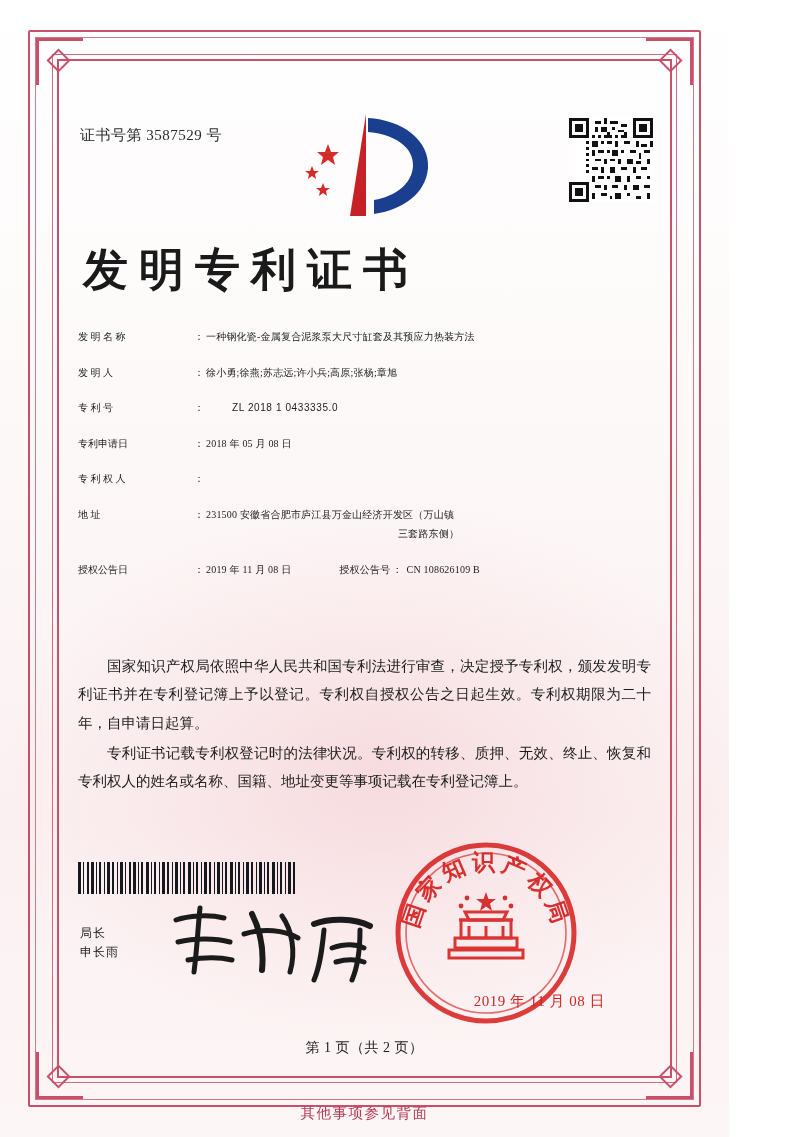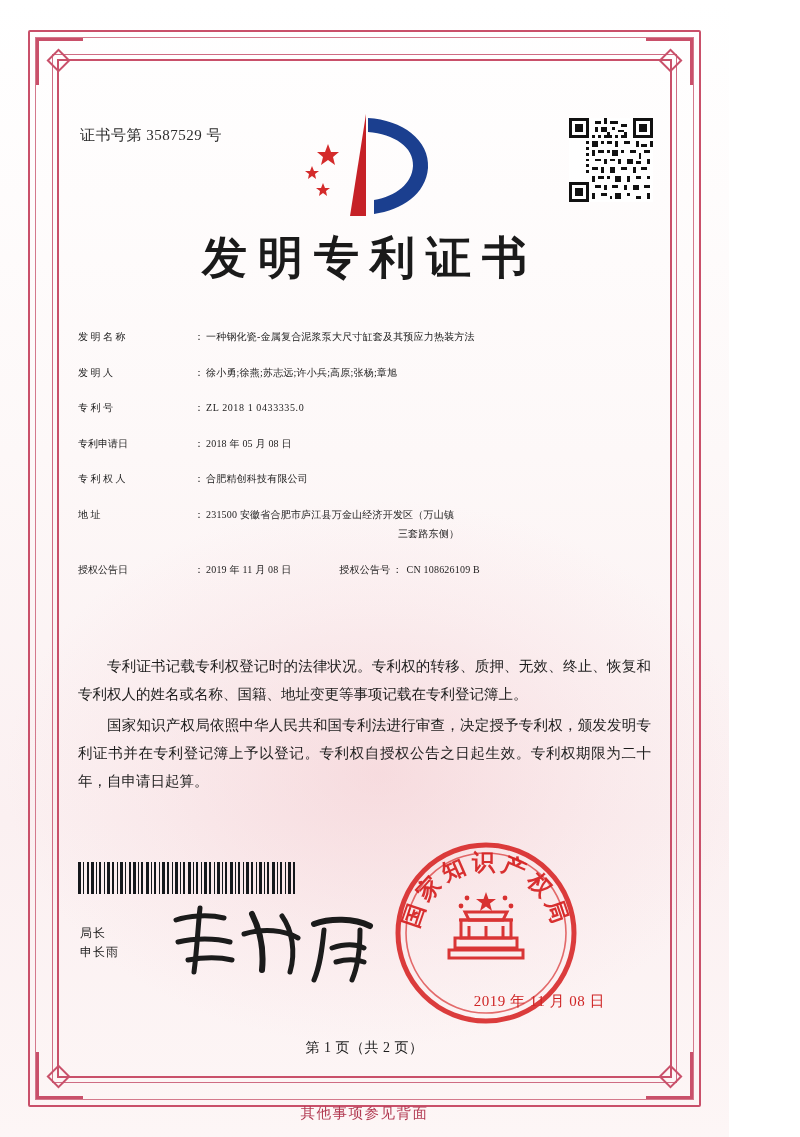--- a/index.html
+++ b/index.html
@@ -104,22 +104,21 @@
     top: 38px;
     transform: translateX(-50%);
     width: 150px;
     height: 115px;
   }
 
   .main-title {
     position: absolute;
     left: 0;
     right: 0;
-    top: 156px;
-    text-align: center;
+    top: 168px;
     font-size: 45px;
     font-weight: bold;
     letter-spacing: 11px;
     color: #1a1a1a;
     text-indent: 11px;
     font-family: "DejaVu Serif", "Liberation Serif", serif;
   }
 
   .fields {
     position: absolute;
@@ -144,22 +143,23 @@
   }
   .colon {
     flex: 0 0 12px;
     text-align: left;
   }
   .value {
     flex: 1 1 auto;
     letter-spacing: 0.2px;
   }
   .value.mono {
-    font-family: Liberation Serif, serif;
+    font-family: Liberation Sans, sans-serif;
     letter-spacing: 0.6px;
+    margin-left: 26px;
   }
   .value .second-line {
     display: block;
     margin-top: 5px;
     text-align: center;
   }
   .row.split .value {
     display: flex;
   }
   .sub-label {
@@ -409,21 +409,20 @@
 
       <div class="row">
         <div class="label">专利申请日</div>
         <div class="colon">：</div>
         <div class="value">2018 年 05 月 08 日</div>
       </div>
 
       <div class="row">
         <div class="label">专 利 权 人</div>
         <div class="colon">：</div>
-        <div class="value">合肥精创科技有限公司</div>
       </div>
 
       <div class="row">
         <div class="label">地 址</div>
         <div class="colon">：</div>
         <div class="value">
           <span>231500 安徽省合肥市庐江县万金山经济开发区（万山镇</span>
           <span class="second-line">三套路东侧）</span>
         </div>
       </div>
@@ -435,22 +434,22 @@
           <span>2019 年 11 月 08 日</span>
           <span class="sub-label">授权公告号</span>
           <span class="sub-colon">：</span>
           <span>CN 108626109 B</span>
         </div>
       </div>
 
     </div>
 
     <div class="para">
+      <p>国家知识产权局依照中华人民共和国专利法进行审查，决定授予专利权，颁发发明专利证书并在专利登记簿上予以登记。专利权自授权公告之日起生效。专利权期限为二十年，自申请日起算。</p>
       <p>专利证书记载专利权登记时的法律状况。专利权的转移、质押、无效、终止、恢复和专利权人的姓名或名称、国籍、地址变更等事项记载在专利登记簿上。</p>
-      <p>国家知识产权局依照中华人民共和国专利法进行审查，决定授予专利权，颁发发明专利证书并在专利登记簿上予以登记。专利权自授权公告之日起生效。专利权期限为二十年，自申请日起算。</p>
     </div>
 
     <div class="barcode">
       <svg width="218" height="32" viewBox="0 0 218 32" shape-rendering="crispEdges">
         <rect width="218" height="32" fill="transparent"></rect>
         <g fill="#15181c">
           <rect x="0" y="0" width="3" height="32"></rect>
             <rect x="5" y="0" width="1" height="32"></rect>
           <rect x="9" y="0" width="2" height="32"></rect>
             <rect x="13" y="0" width="3" height="32"></rect>

